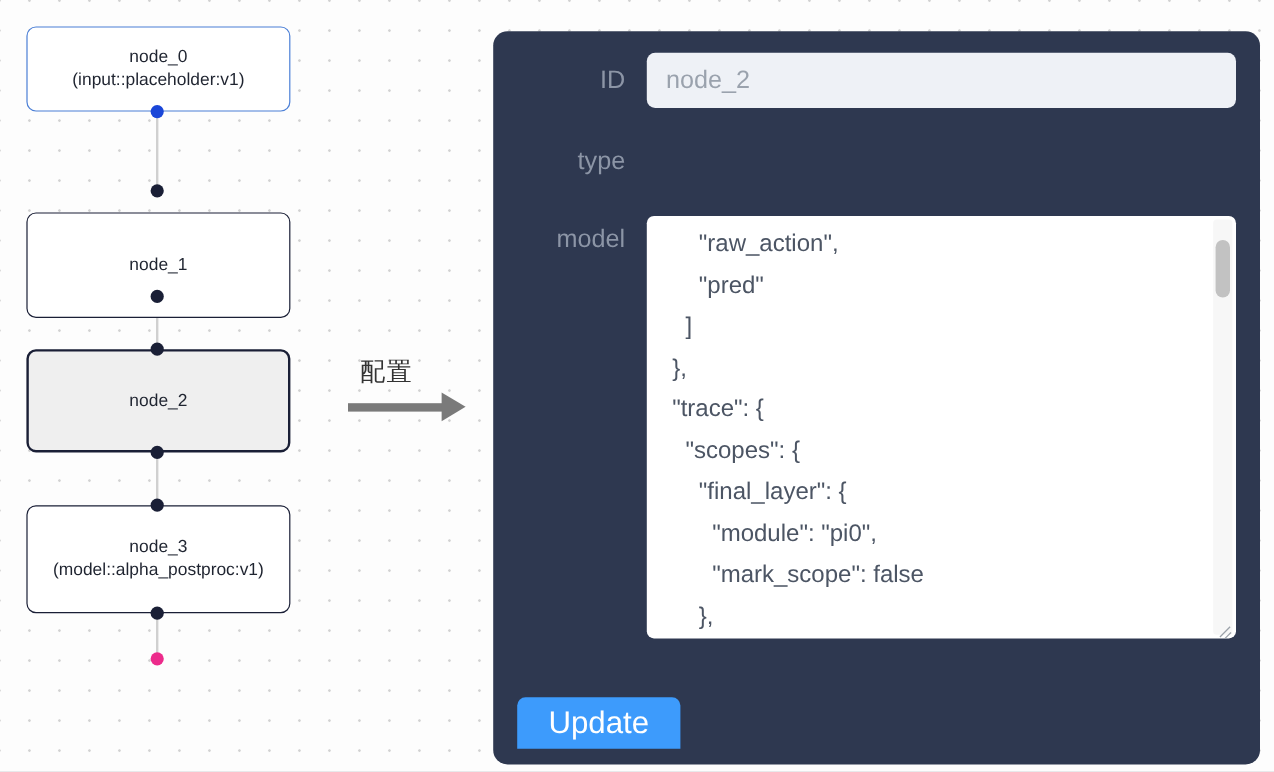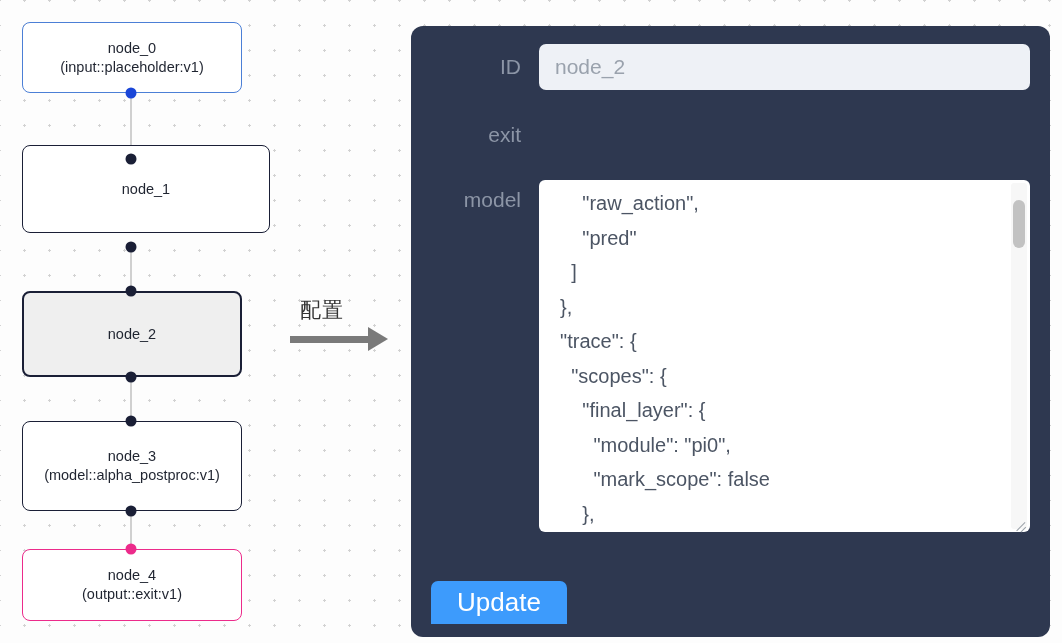--- a/index.html
+++ b/index.html
@@ -226,62 +226,58 @@
   <div class="edge-line" style="left:130px; top:247px; height:44px;"></div>
   <div class="edge-line" style="left:130px; top:377px; height:44px;"></div>
   <div class="edge-line" style="left:130px; top:511px; height:38px;"></div>
 
   <div class="node input" style="left:22px; top:22px; width:220px; height:71px;">
     <div class="nm">node_0</div>
     <div class="ty">(input::placeholder:v1)</div>
   </div>
   <div class="port blue" style="left:131px; top:93px;"></div>
 
-  <div class="node" style="left:22px; top:145px; width:248px; height:88px;">
+  <div class="node" style="left:22px; top:177px; width:220px; height:88px;">
     <div class="nm">node_1</div>
   </div>
   <div class="port" style="left:131px; top:159px;"></div>
   <div class="port" style="left:131px; top:247px;"></div>
 
   <div class="node selected" style="left:22px; top:291px; width:220px; height:86px;">
     <div class="nm">node_2</div>
   </div>
   <div class="port" style="left:131px; top:291px;"></div>
   <div class="port" style="left:131px; top:377px;"></div>
 
   <div class="node" style="left:22px; top:421px; width:220px; height:90px;">
     <div class="nm">node_3</div>
     <div class="ty">(model::alpha_postproc:v1)</div>
   </div>
   <div class="port" style="left:131px; top:421px;"></div>
   <div class="port" style="left:131px; top:511px;"></div>
 
-  <div class="node output" style="left:22px; top:549px; width:220px; height:72px;">
-    <div class="nm">node_4</div>
-    <div class="ty">(output::exit:v1)</div>
-  </div>
   <div class="port pink" style="left:131px; top:549px;"></div>
 
 </div>
 
 <div id="arrow-group">
   <div id="arrow-caption">配置</div>
   <div id="arrow-shaft"></div>
   <div id="arrow-head"></div>
 </div>
 
 <div id="panel">
 
   <div class="field-row">
     <div class="field-label">ID</div>
     <input class="text-input" type="text" value="node_2" style="">
   </div>
 
   <div class="field-row">
-    <div class="field-label">exit</div>
+    <div class="field-label">type</div>
   </div>
 
   <div class="field-row">
     <div class="field-label config-label">model</div>
     <div class="config-wrap">
       <textarea class="config-area" style="">      "raw_action",
       "pred"
     ]
   },
   "trace": {

